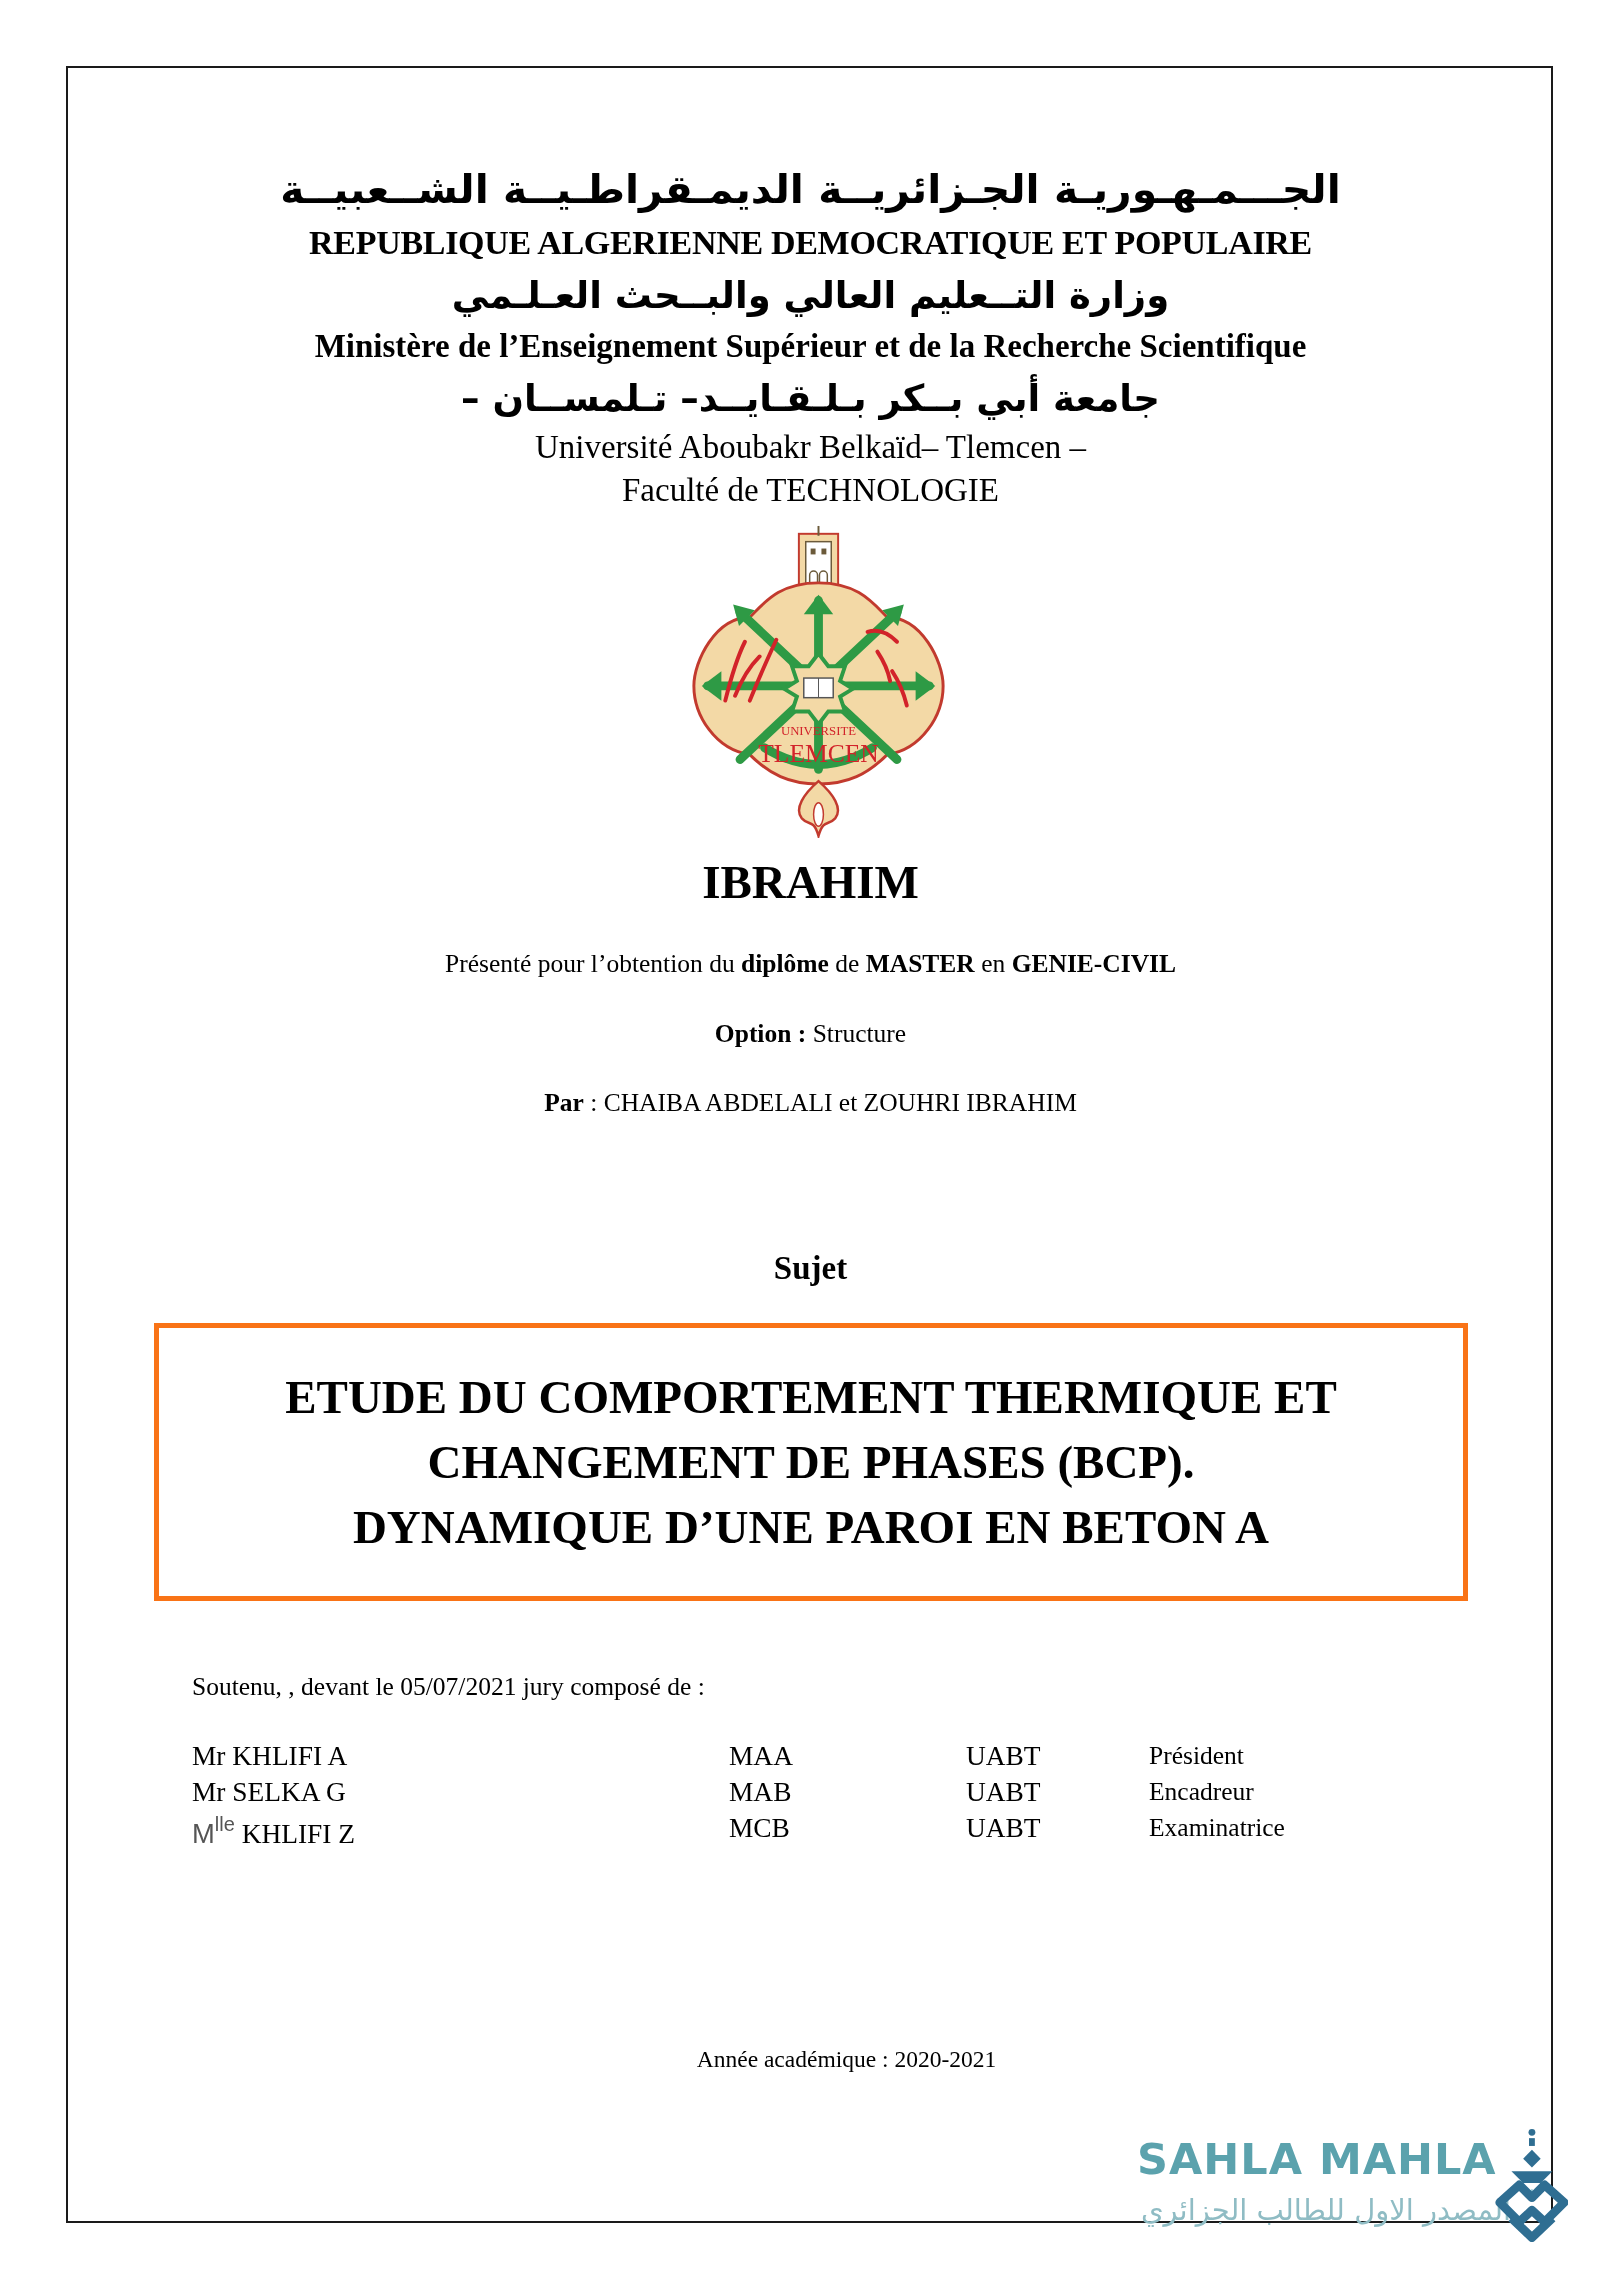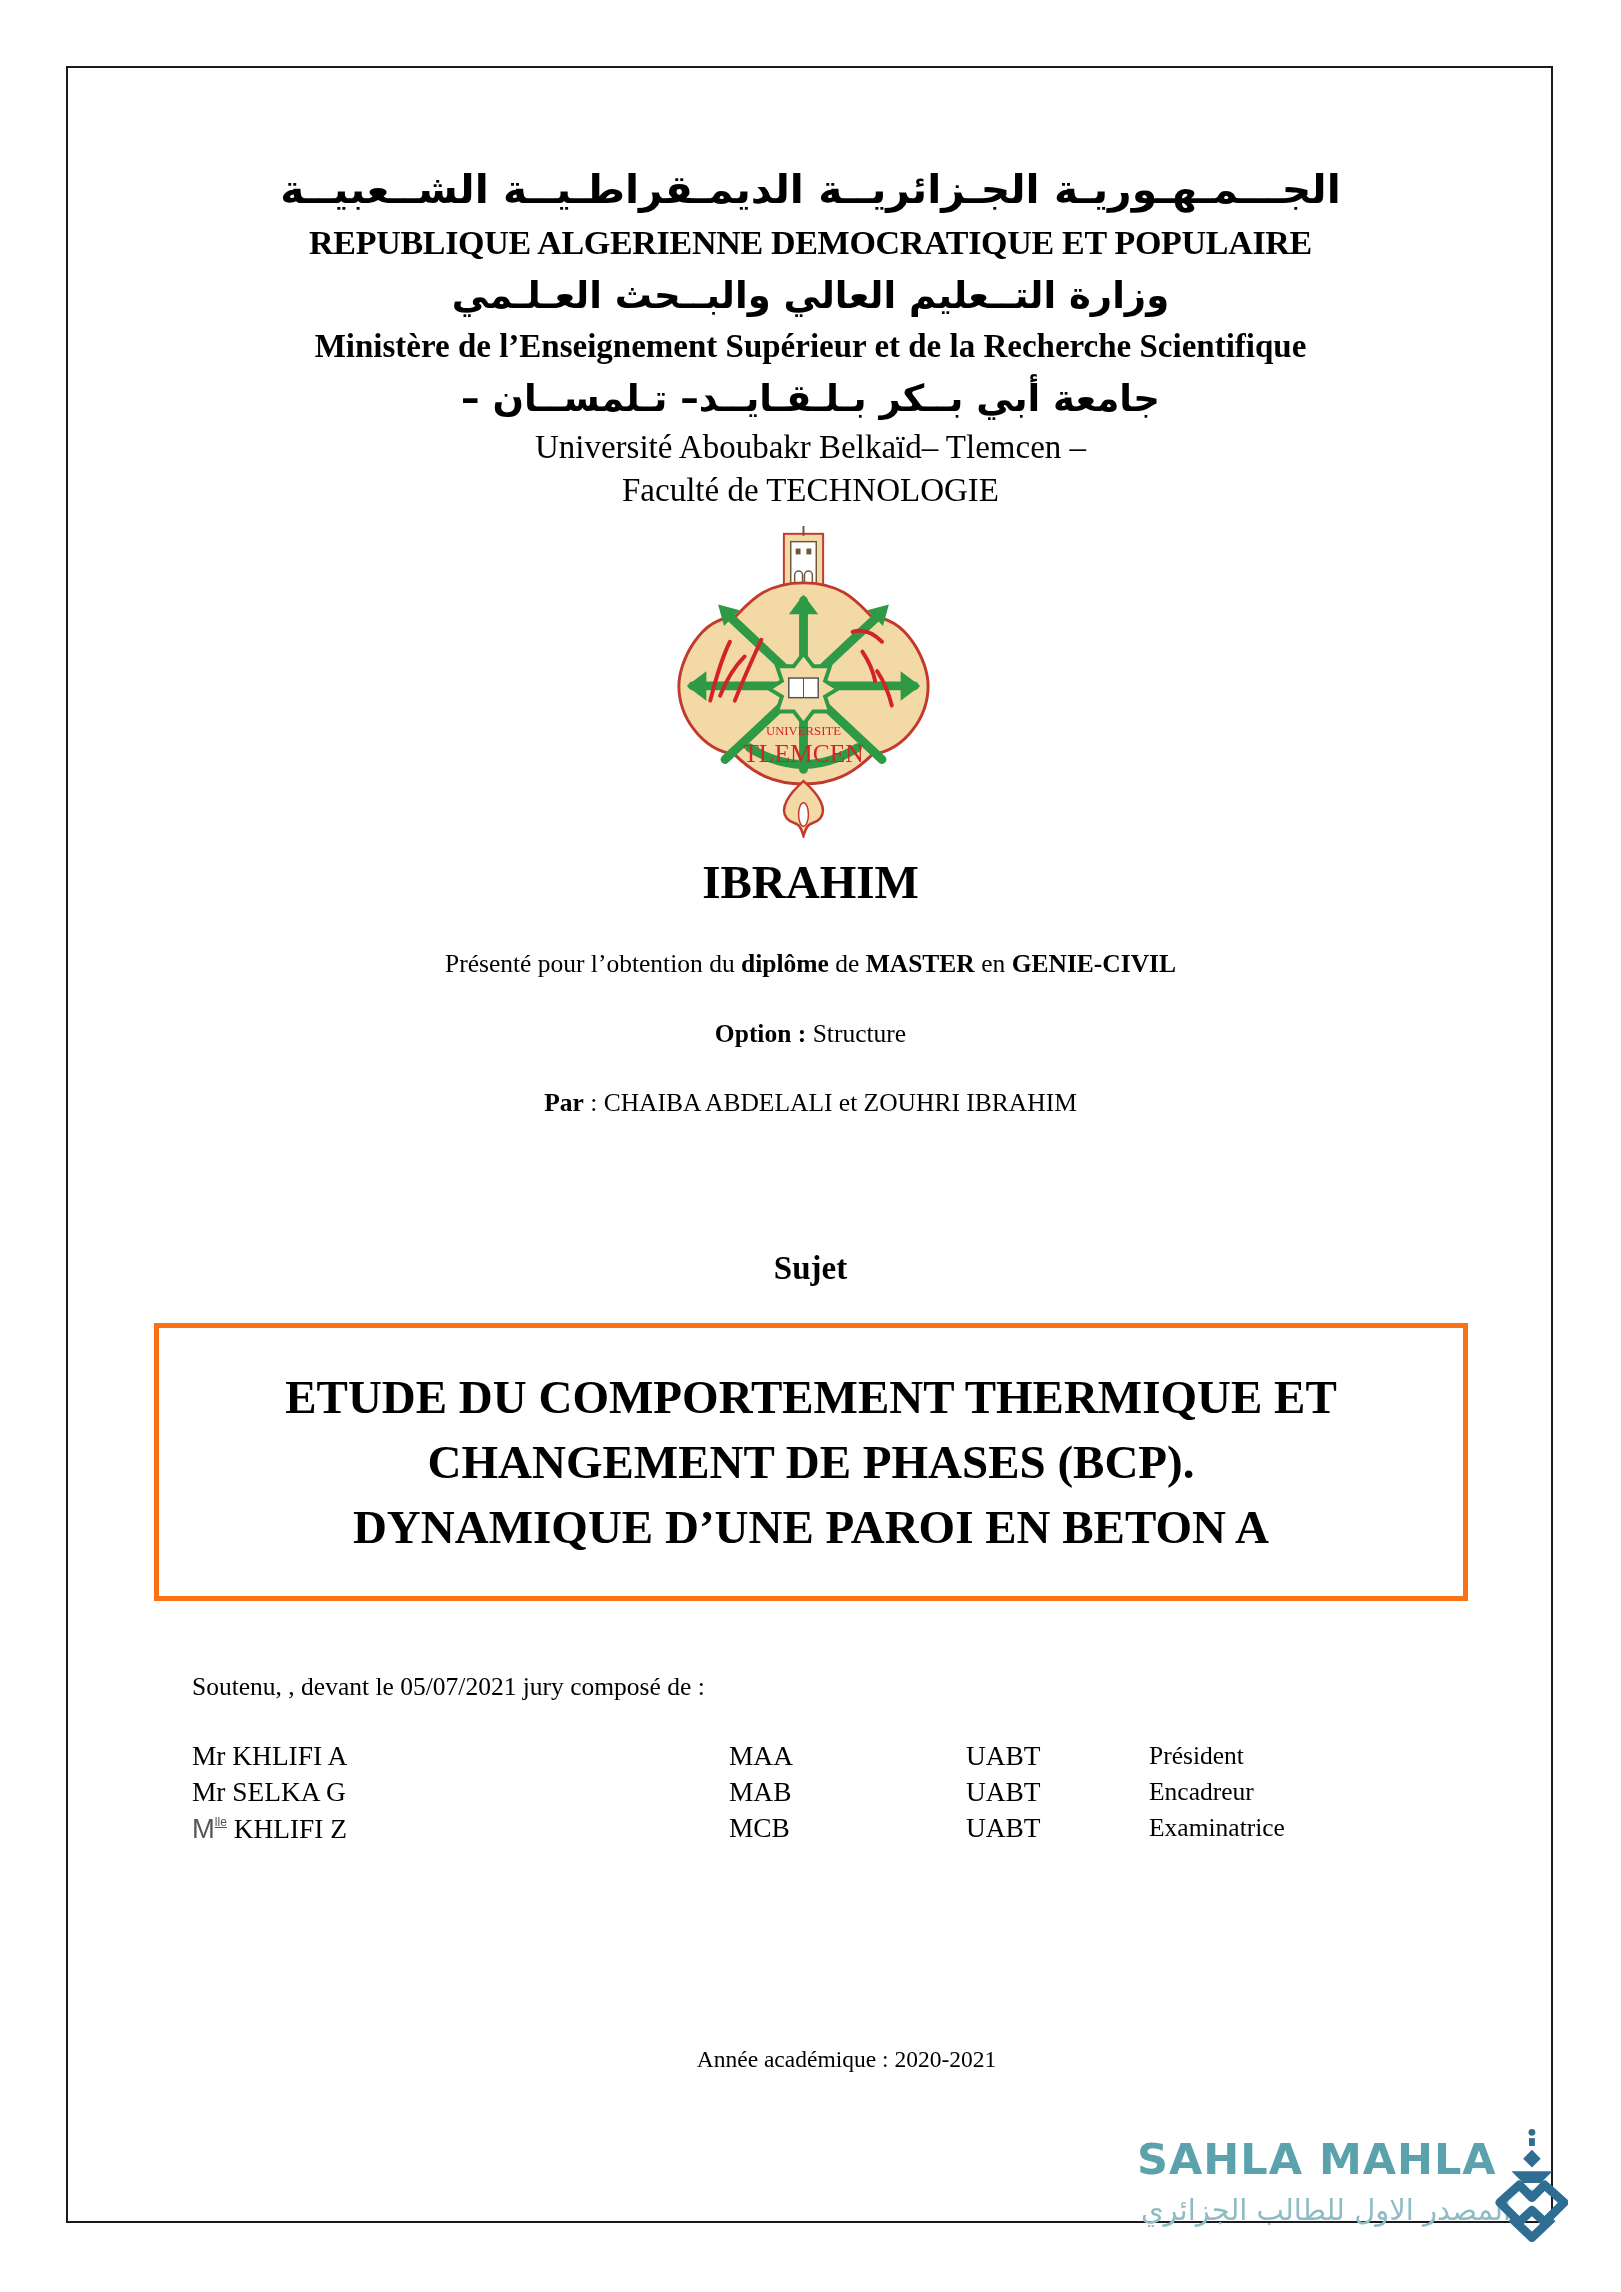--- a/index.html
+++ b/index.html
@@ -10,21 +10,21 @@
     .abs { position: absolute; left: 0; width: 1621px; text-align: center; white-space: nowrap; }
     .ar { font-family: "DejaVu Sans", sans-serif; direction: rtl; unicode-bidi: plaintext; }
     .ar1 { top: 167px; font-size: 39px; font-weight: bold; transform: scaleX(1.05); }
     .fr1 { top: 224px; font-size: 34px; font-weight: bold; letter-spacing: -0.3px; }
     .ar2 { top: 274px; font-size: 37px; font-weight: bold; }
     .fr2 { top: 328px; font-size: 33px; font-weight: bold; }
     .ar3 { top: 377px; font-size: 37px; font-weight: bold; }
     .fr3 { top: 429px; font-size: 33px; }
     .fr4 { top: 472px; font-size: 33px; }
 
-    .logo { position: absolute; left: 671px; top: 524px; width: 265px; height: 314px; }
+    .logo { position: absolute; left: 686px; top: 524px; width: 265px; height: 314px; }
 
     .memoire { top: 855px; font-size: 47px; font-weight: bold; }
     .presente { top: 949px; font-size: 25.5px; }
     .option { top: 1019px; font-size: 25.5px; }
     .par { top: 1088px; font-size: 25.5px; }
     .sujet { top: 1250px; font-size: 33px; font-weight: bold; }
 
     .title-box { position: absolute; left: 154px; top: 1323px; width: 1314px; height: 278px;
                  border: 5px solid #f97316; box-sizing: border-box; display: flex;
                  align-items: center; justify-content: center; }
@@ -32,21 +32,21 @@
 
     .soutenu { position: absolute; left: 192px; top: 1672px; font-size: 25.5px; white-space: nowrap; }
     .jury { position: absolute; left: 192px; top: 1741px; width: 1176px; }
     .jury-row { position: relative; height: 36px; font-size: 27.4px; }
     .jury-row span { position: absolute; top: 0; white-space: nowrap; }
     .c-name { left: 0; }
     .c-grade { left: 537px; }
     .c-inst { left: 774px; }
     .c-role { left: 957px; font-size: 25.5px; }
     .mlle-m { color: #555; font-family: "Liberation Sans", sans-serif; font-size: 27.4px; }
-    .mlle-sup { color: #555; font-family: "Liberation Sans", sans-serif; font-size: 12px; vertical-align: 11.8px; text-decoration: underline; }
+    .mlle-sup { color: #555; font-family: "Liberation Sans", sans-serif; font-size: 20px; vertical-align: 11.8px; }
 
     .annee { top: 2046px; font-size: 23.5px; padding-left: 36px; }
 
     .watermark { position: absolute; left: 1137px; top: 2122px; width: 431px; height: 127px; }
     .wm-text { position: absolute; left: 0; top: 11.8px; font-family: "DejaVu Sans", sans-serif;
                font-size: 43px; color: #5ba2ad; letter-spacing: 1px; font-weight: bold; white-space: nowrap; }
     .wm-ar { position: absolute; left: 3.9px; top: 71px; font-family: "DejaVu Sans", sans-serif;
              font-size: 29px; color: #8fbcc4; direction: rtl; white-space: nowrap; text-align: center; }
     .wm-icon { position: absolute; left: 353px; top: 2px; width: 78px; height: 118px; }
   </style>

